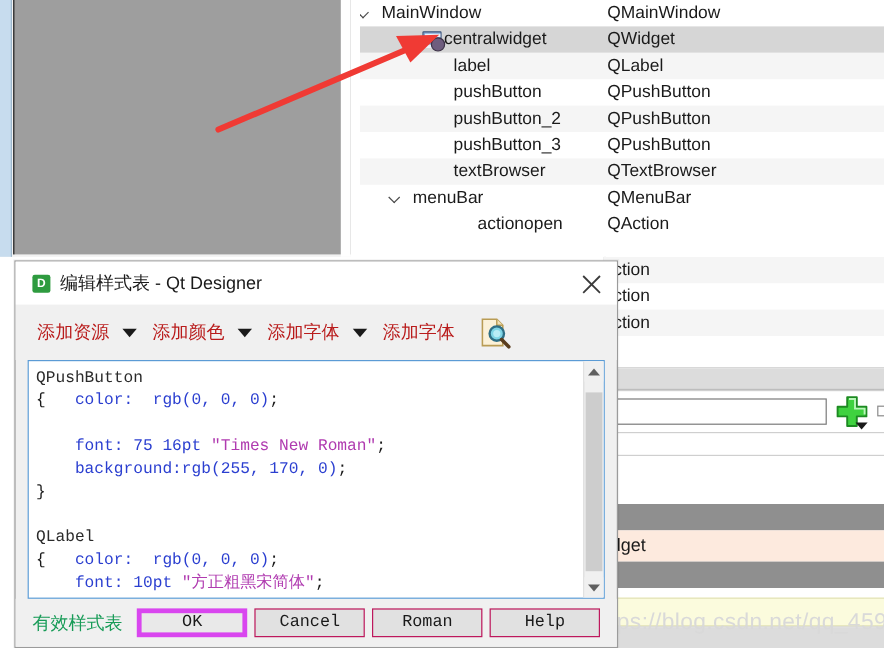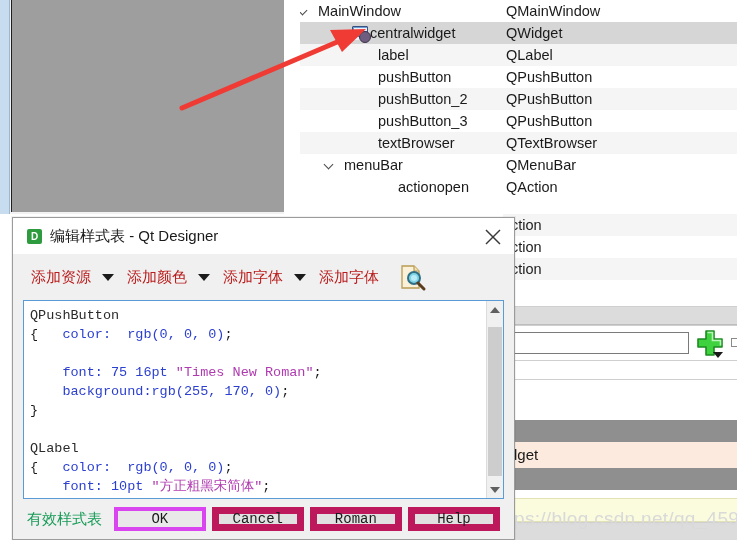--- a/index.html
+++ b/index.html
@@ -230,21 +230,21 @@
     background:#f0f0f0;
   }
   #status-valid {
     font-size:15px; color:#179b57;
     margin-right:12px; white-space:nowrap;
     font-family:"Liberation Sans", sans-serif;
   }
   .dlg-btn {
     height:24px; width:98px;
     background:#e1e1e1;
-    border:7px solid #be185d;
+    border:1px solid #be185d;
     font-family:"Liberation Mono", monospace;
     font-size:14px; color:#1a1a1a;
     margin-right:6px;
     cursor:pointer;
     display:flex; align-items:center; justify-content:center;
   }
   .dlg-btn.default {
     border:4px solid #d946ef;
     background:#e9e9e9;
   }

